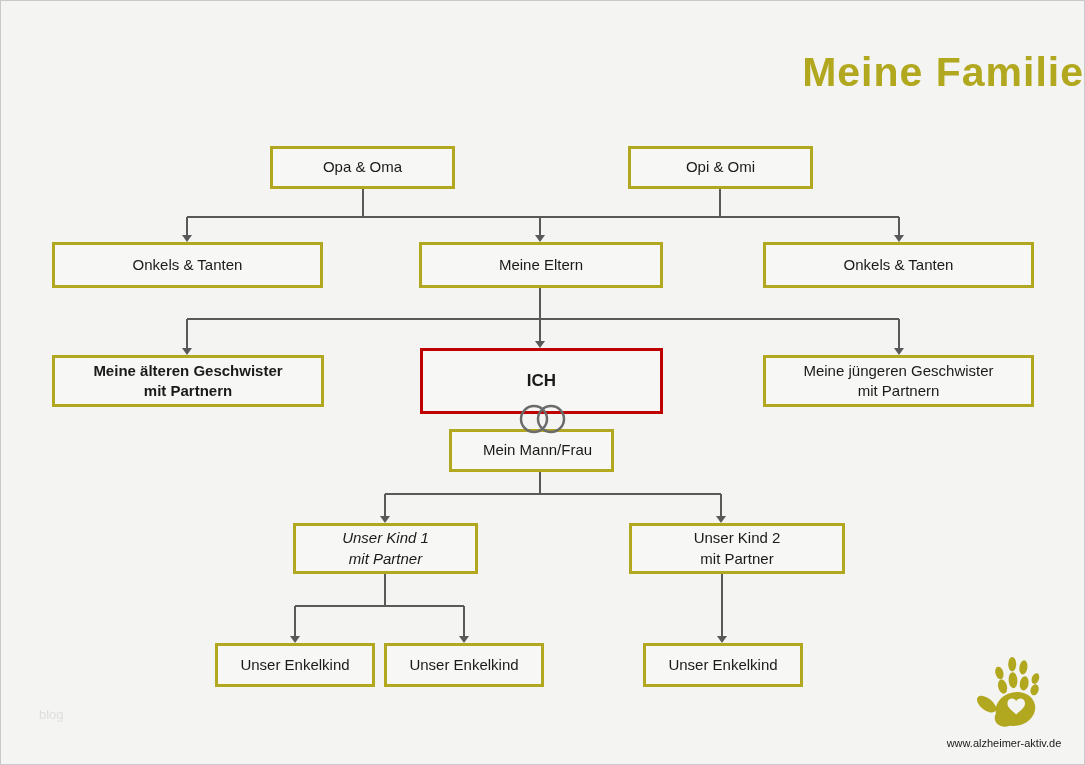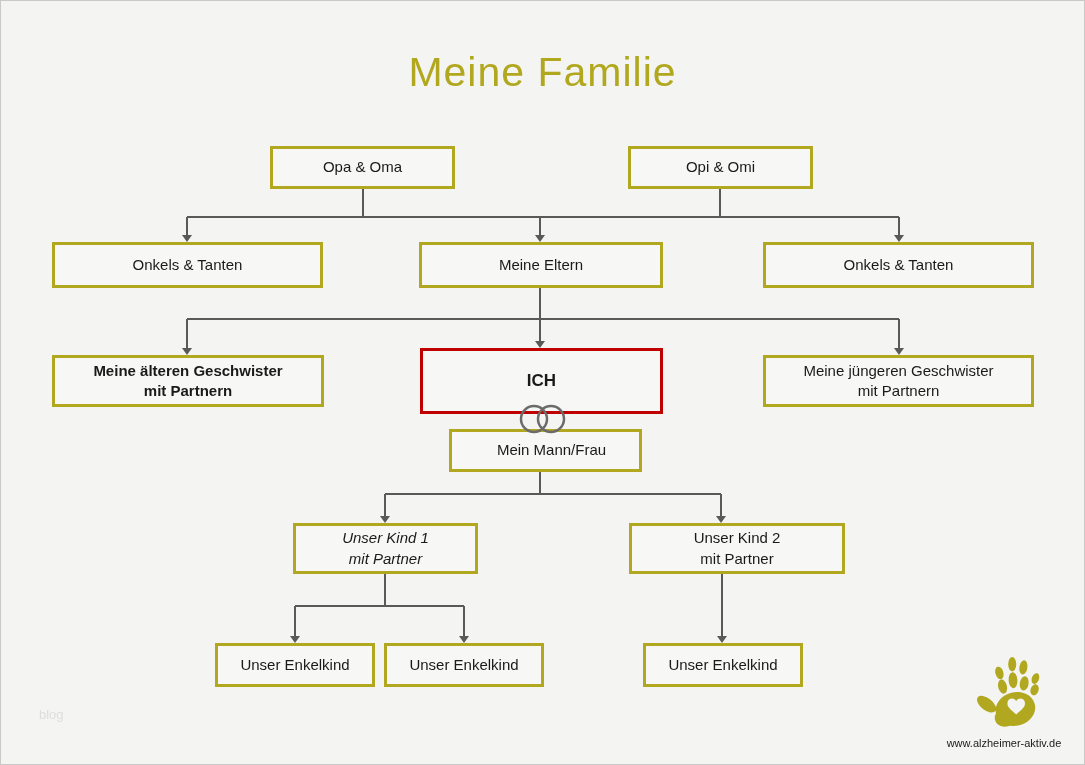--- a/index.html
+++ b/index.html
@@ -18,23 +18,23 @@
     height: 765px;
     background: var(--bg);
     border: 1px solid #c9c9c9;
     overflow: hidden;
   }
   .title {
     position: absolute;
     top: 48px;
     left: 0;
     width: 100%;
-    text-align: center;
+    text-align: right;
     font-size: 41px;
-    font-weight: normal;
+    font-weight: bold;
     color: var(--olive);
     letter-spacing: 1px;
   }
   svg.connectors {
     position: absolute;
     top: 0; left: 0;
     z-index: 1;
   }
   svg.overlay {
     position: absolute;
@@ -63,21 +63,21 @@
   }
   
   #n-opa-oma            { left: 269px; top: 145px; width: 185px; height: 43px; }
   #n-opi-omi            { left: 627px; top: 145px; width: 185px; height: 43px; }
   #n-onkels-links       { left: 51px;  top: 241px; width: 271px; height: 46px; }
   #n-eltern             { left: 418px; top: 241px; width: 244px; height: 46px; }
   #n-onkels-rechts      { left: 762px; top: 241px; width: 271px; height: 46px; }
   #n-geschwister-alt    { left: 51px;  top: 354px; width: 272px; height: 52px; font-weight: bold; }
   #n-ich                { left: 419px; top: 347px; width: 243px; height: 66px; }
   #n-geschwister-jung   { left: 762px; top: 354px; width: 271px; height: 52px; }
-  #n-mann-frau          { left: 448px; top: 428px; width: 193px; height: 43px; padding-left: 12px; }
+  #n-mann-frau          { left: 448px; top: 428px; width: 165px; height: 43px; padding-left: 12px; }
   #n-kind1              { left: 292px; top: 522px; width: 185px; height: 51px; font-style: italic; }
   #n-kind2              { left: 628px; top: 522px; width: 216px; height: 51px; }
   #n-enkel1             { left: 214px; top: 642px; width: 160px; height: 44px; }
   #n-enkel2             { left: 383px; top: 642px; width: 160px; height: 44px; }
   #n-enkel3             { left: 642px; top: 642px; width: 160px; height: 44px; }
 
   .watermark {
     position: absolute;
     left: 38px;
     top: 706px;

